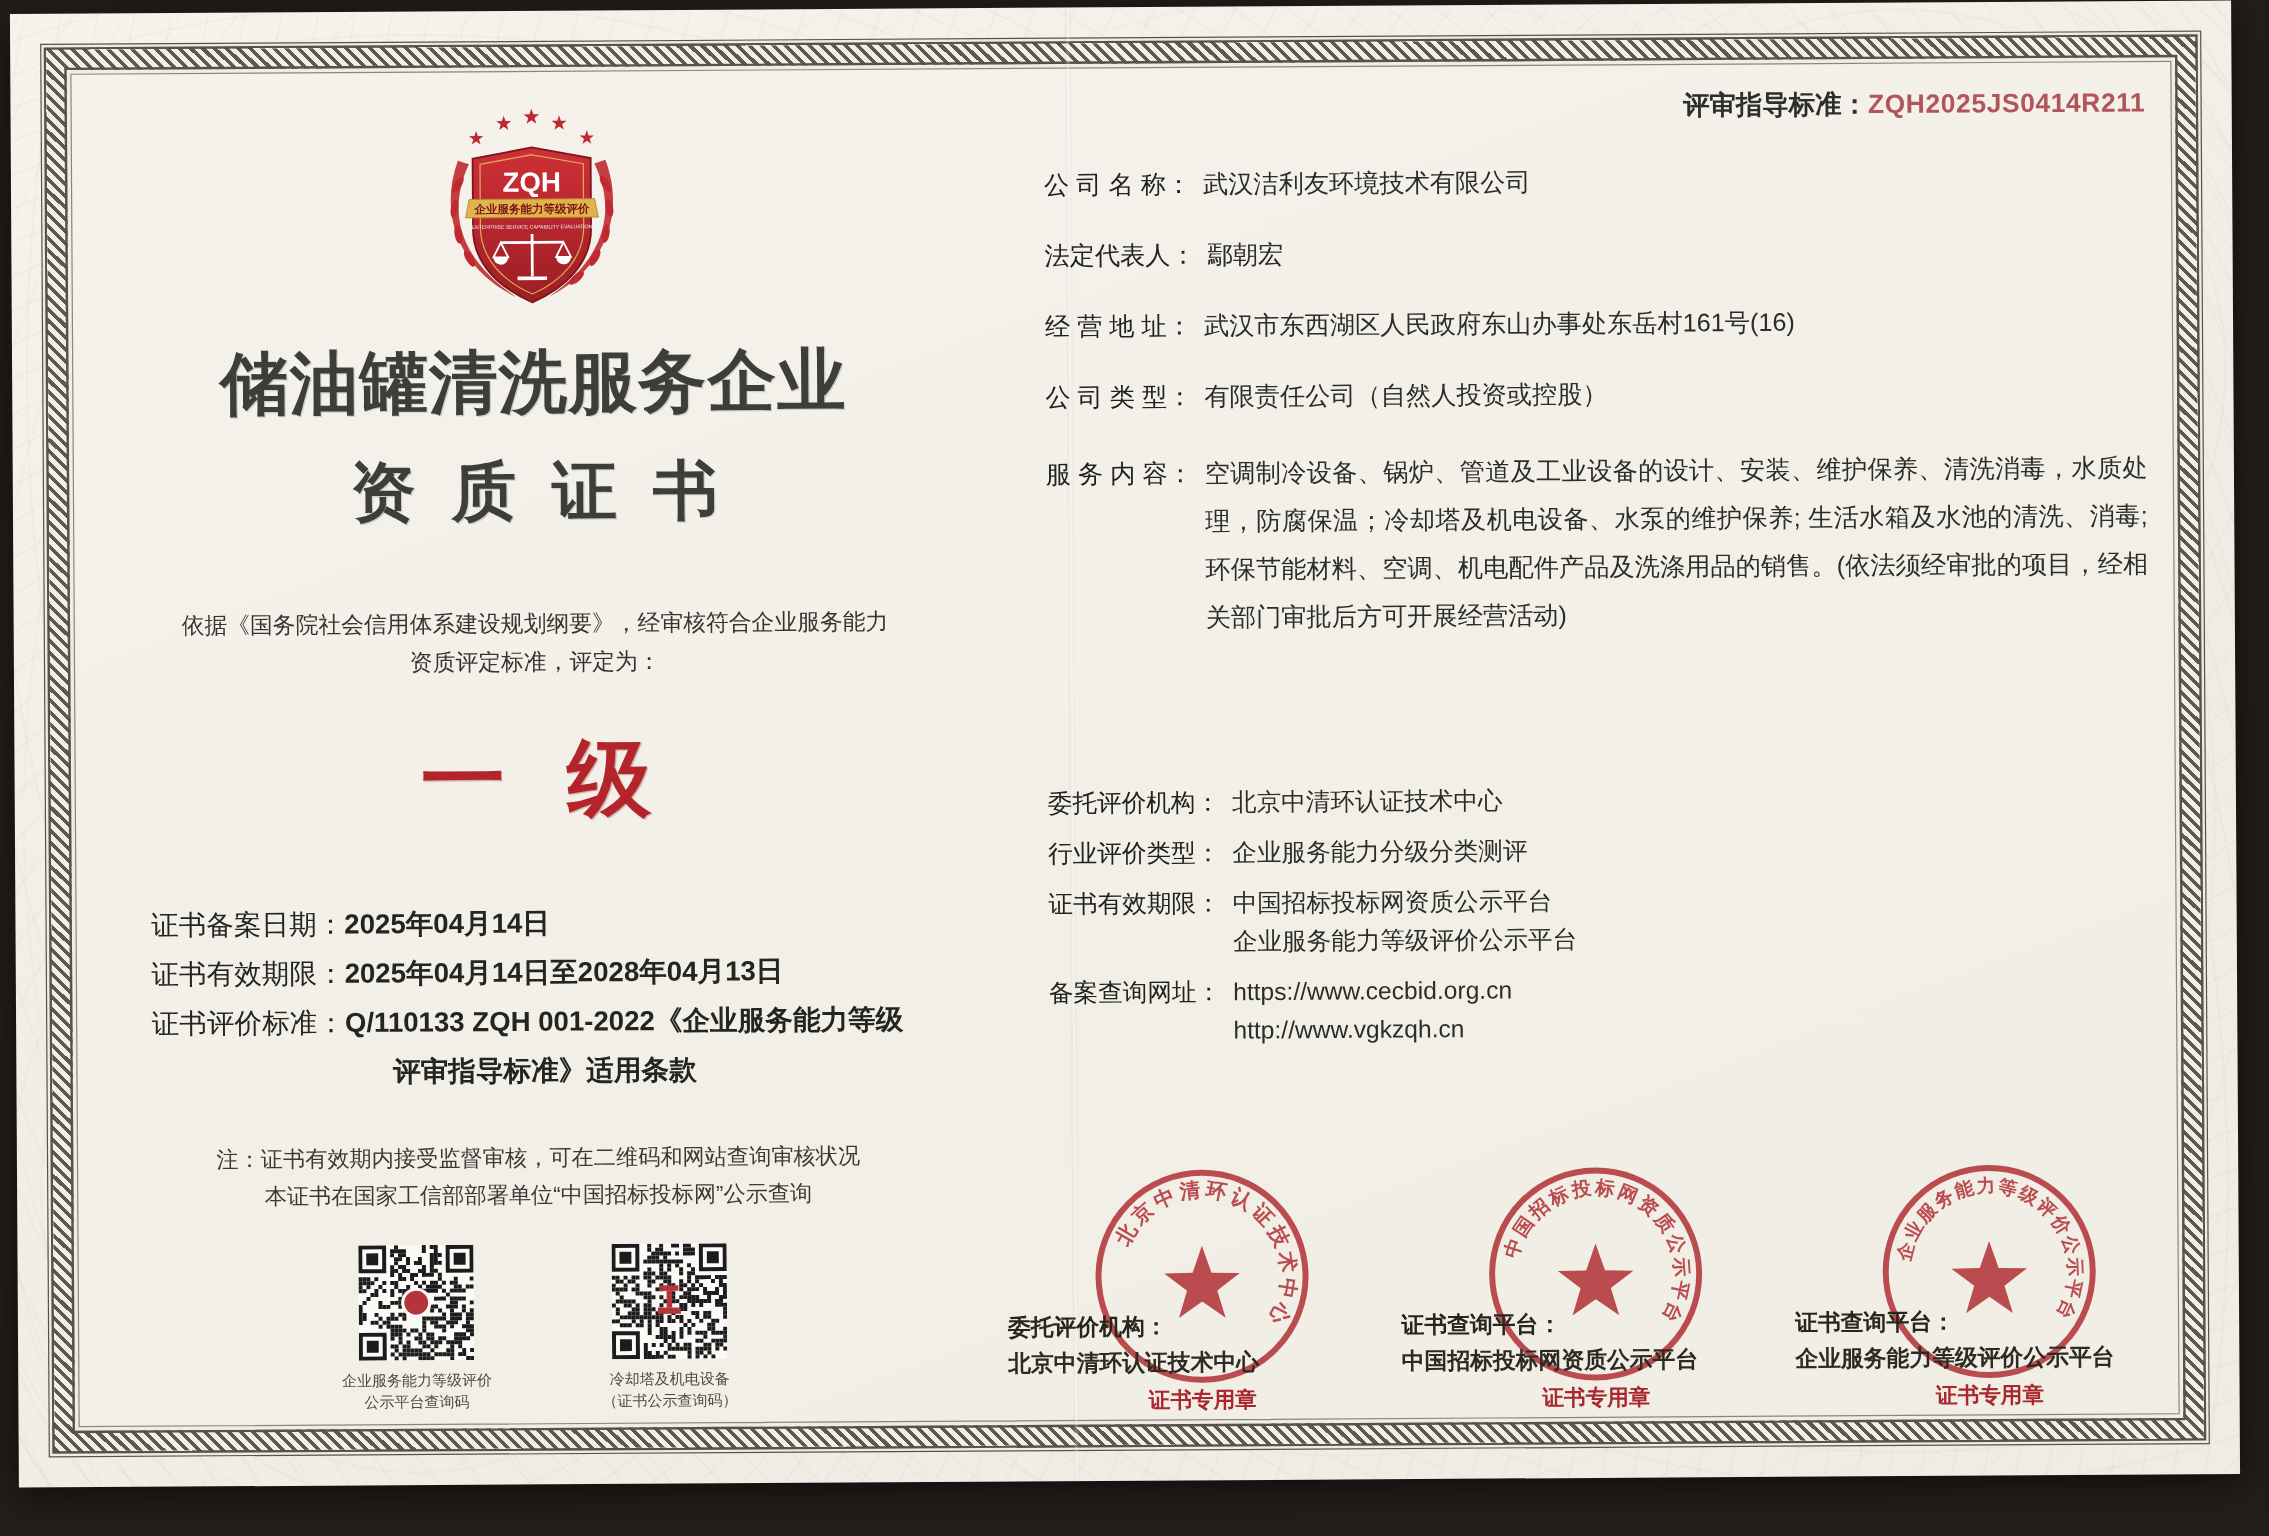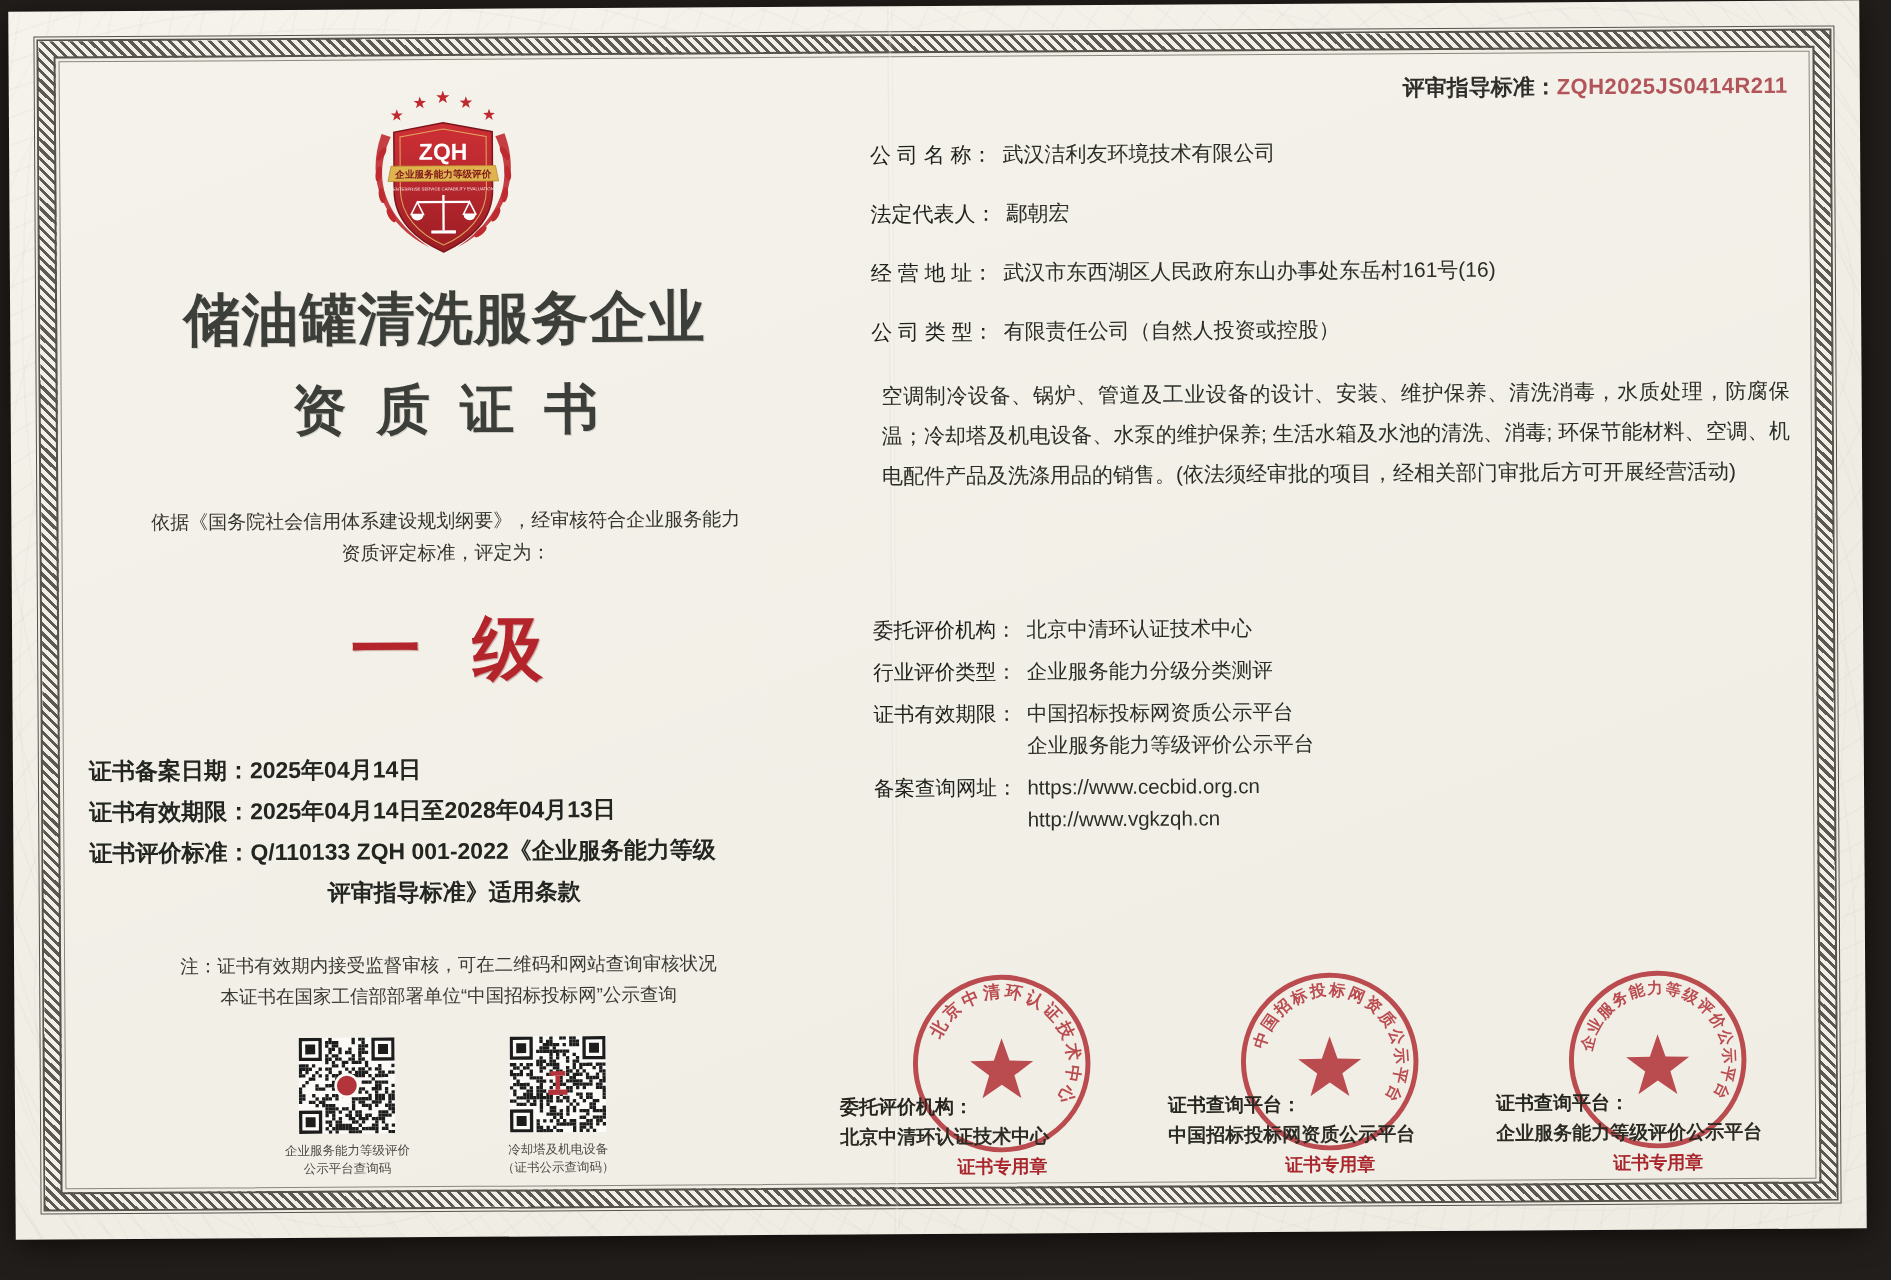--- a/index.html
+++ b/index.html
@@ -54,21 +54,21 @@
   .title1 { margin-top:26px; font-size:57px; font-weight:900; color:#3c3e39; letter-spacing:1px;
             text-shadow:1px 1px 0 rgba(0,0,0,.15); white-space:nowrap; }
   .title2 { margin-top:16px; font-size:54px; font-weight:900; color:#3c3e39; letter-spacing:30px;
             text-indent:30px; text-shadow:1px 1px 0 rgba(0,0,0,.15); }
   .basis  { margin-top:58px; font-size:19px; color:#35352f; text-align:center; line-height:32px; font-weight:500;}
   .grade  { margin-top:34px; font-size:70px; font-weight:900; color:#b3242b; letter-spacing:52px;
             text-indent:52px; text-shadow:1px 1px 1px rgba(120,20,25,.35); }
 
   .datelines { margin-top:52px; width:100%; padding-left:12px; }
   .dateline  { font-size:23px; font-weight:700; color:#232520; line-height:41px; white-space:nowrap; }
-  .dateline .lbl { font-weight:700; }
+  .dateline .lbl { font-weight:400;margin-left:37px; }
   .std2 { font-size:23px; font-weight:700; color:#232520; line-height:41px; text-align:center; }
 
   .note { margin-top:36px; font-size:18.5px; color:#3a3a34; line-height:31px; text-align:center; font-weight:500;}
 
   .qr-row { margin-top:26px; display:flex; gap:92px; justify-content:center; }
   .qr-block { display:flex; flex-direction:column; align-items:center; }
   .qr-canvas { width:96px; height:96px; background:#fbfaf7; }
   .qr-cap { margin-top:8px; font-size:12.5px; color:#4a4a44; text-align:center; line-height:18px; }
 
   
@@ -871,20 +871,21 @@
       </div>
       <div class="field">
         <span class="lbl">经 营 地 址：</span>
         <span class="val">武汉市东西湖区人民政府东山办事处东岳村161号(16)</span>
       </div>
       <div class="field">
         <span class="lbl">公 司 类 型：</span>
         <span class="val">有限责任公司（自然人投资或控股）</span>
       </div>
       <div class="field para">
+        <span class="lbl" style="line-height:40px;">服 务 内 容：</span>
         <span class="val">空调制冷设备、锅炉、管道及工业设备的设计、安装、维护保养、清洗消毒，水质处理，防腐保温；冷却塔及机电设备、水泵的维护保养; 生活水箱及水池的清洗、消毒; 环保节能材料、空调、机电配件产品及洗涤用品的销售。(依法须经审批的项目，经相关部门审批后方可开展经营活动)</span>
       </div>
 
       <div class="eval">
         <div class="field">
           <span class="lbl">委托评价机构：</span>
           <span class="val">北京中清环认证技术中心</span>
         </div>
         <div class="field">
           <span class="lbl">行业评价类型：</span>

